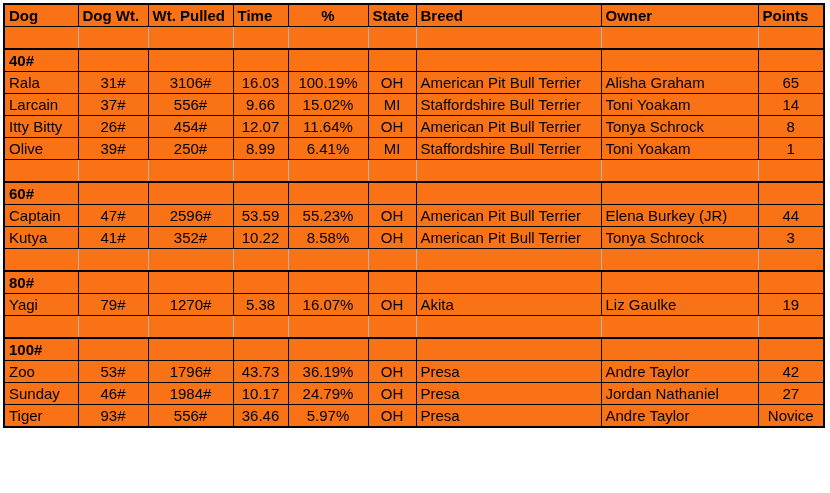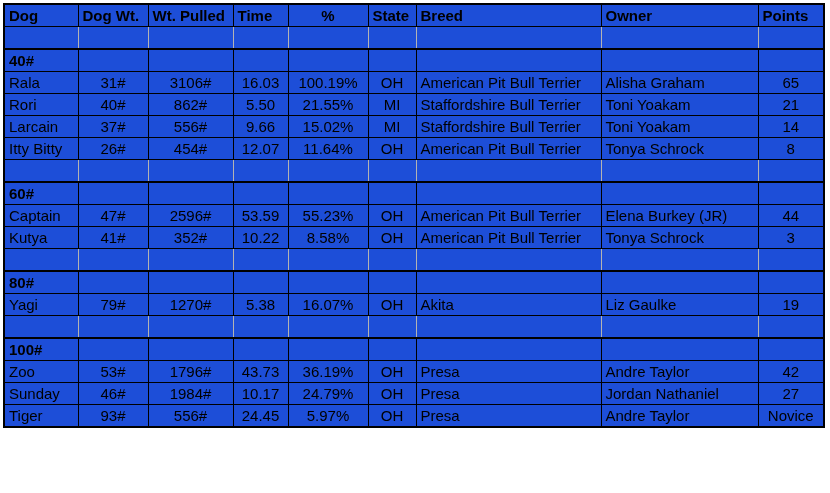--- a/index.html
+++ b/index.html
@@ -15,21 +15,21 @@
     overflow: hidden;
   }
   .sheet-wrap {
     padding: 3px;
   }
   table.results {
     border-collapse: collapse;
     table-layout: fixed;
     width: 822px;
     border: 2px solid #000000;
-    background: #1d4ed8;
+    background: #f97316;
   }
   th, td {
     font-size: 15px;
     line-height: 20px;
     height: 21px;
     padding: 0 4px;
     overflow: hidden;
     white-space: nowrap;
     vertical-align: middle;
   }
@@ -110,31 +110,20 @@
           <td class="ac">31#</td>
           <td class="ac">3106#</td>
           <td class="ac">16.03</td>
           <td class="ac">100.19%</td>
           <td class="ac">OH</td>
           <td class="al">American Pit Bull Terrier</td>
           <td class="al">Alisha Graham</td>
           <td class="ac">65</td>
         </tr>
         <tr>
-          <td class="al">Rori</td>
-          <td class="ac">40#</td>
-          <td class="ac">862#</td>
-          <td class="ac">5.50</td>
-          <td class="ac">21.55%</td>
-          <td class="ac">MI</td>
-          <td class="al">Staffordshire Bull Terrier</td>
-          <td class="al">Toni Yoakam</td>
-          <td class="ac">21</td>
-        </tr>
-        <tr>
           <td class="al">Larcain</td>
           <td class="ac">37#</td>
           <td class="ac">556#</td>
           <td class="ac">9.66</td>
           <td class="ac">15.02%</td>
           <td class="ac">MI</td>
           <td class="al">Staffordshire Bull Terrier</td>
           <td class="al">Toni Yoakam</td>
           <td class="ac">14</td>
         </tr>
@@ -142,20 +131,31 @@
           <td class="al">Itty Bitty</td>
           <td class="ac">26#</td>
           <td class="ac">454#</td>
           <td class="ac">12.07</td>
           <td class="ac">11.64%</td>
           <td class="ac">OH</td>
           <td class="al">American Pit Bull Terrier</td>
           <td class="al">Tonya Schrock</td>
           <td class="ac">8</td>
         </tr>
+        <tr>
+          <td class="al">Olive</td>
+          <td class="ac">39#</td>
+          <td class="ac">250#</td>
+          <td class="ac">8.99</td>
+          <td class="ac">6.41%</td>
+          <td class="ac">MI</td>
+          <td class="al">Staffordshire Bull Terrier</td>
+          <td class="al">Toni Yoakam</td>
+          <td class="ac">1</td>
+        </tr>
         <tr class="spacer">
           <td class="al"></td>
           <td class="ac"></td>
           <td class="ac"></td>
           <td class="ac"></td>
           <td class="ac"></td>
           <td class="ac"></td>
           <td class="al"></td>
           <td class="al"></td>
           <td class="ac"></td>
@@ -267,21 +267,21 @@
           <td class="ac">24.79%</td>
           <td class="ac">OH</td>
           <td class="al">Presa</td>
           <td class="al">Jordan Nathaniel</td>
           <td class="ac">27</td>
         </tr>
         <tr>
           <td class="al">Tiger</td>
           <td class="ac">93#</td>
           <td class="ac">556#</td>
-          <td class="ac">24.45</td>
+          <td class="ac">36.46</td>
           <td class="ac">5.97%</td>
           <td class="ac">OH</td>
           <td class="al">Presa</td>
           <td class="al">Andre Taylor</td>
           <td class="ac">Novice</td>
         </tr>
       </tbody>
   </table>
 </div>
 

